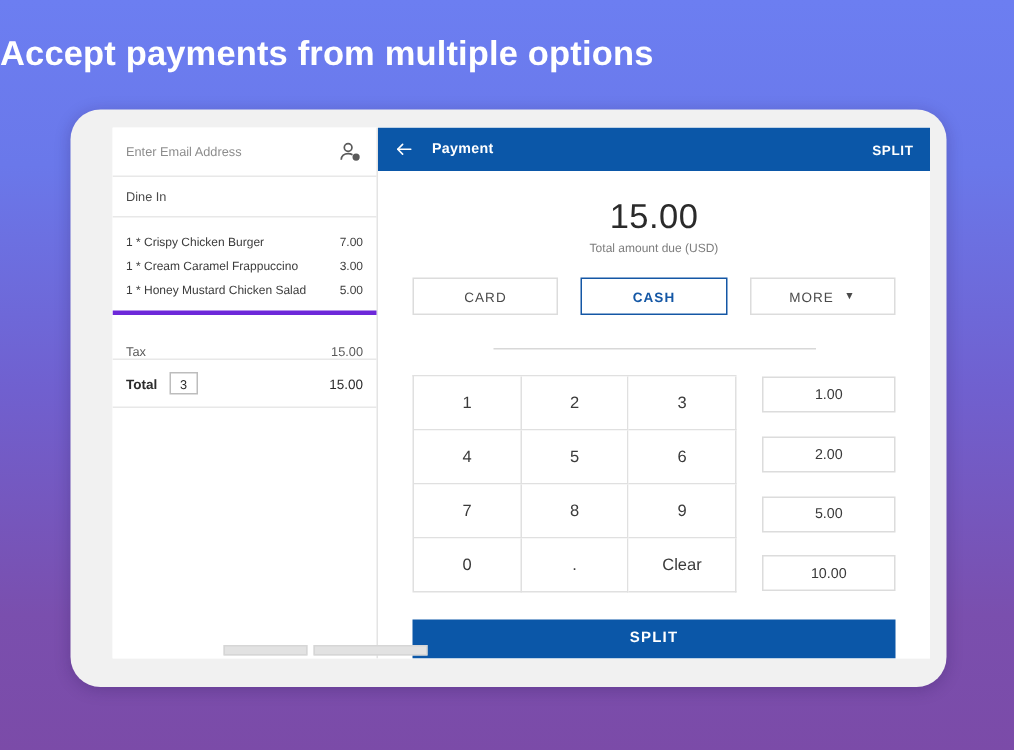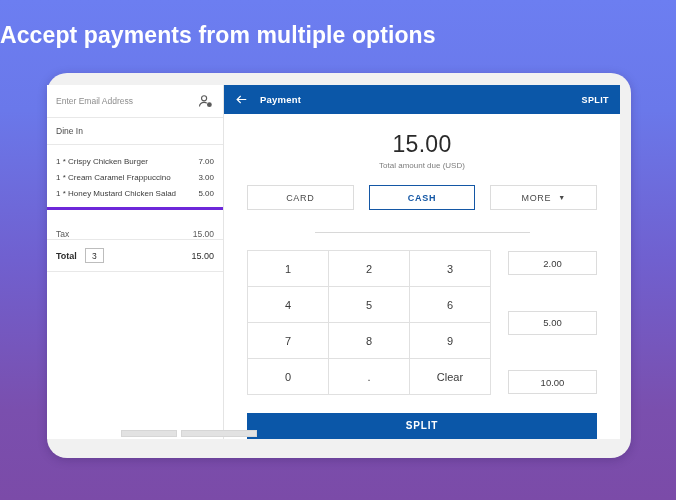--- a/index.html
+++ b/index.html
@@ -25,21 +25,21 @@
   }
 
   
   .tablet {
     position: absolute;
     left: 47px; top: 73px;
     width: 584px; height: 385px;
     background: #f1f1f1;
     border-radius: 20px;
     box-shadow: 0 2px 10px rgba(40,20,80,0.25);
-    padding: 12px 11px 19px 0;
+    padding: 12px 11px 19px 28px;
   }
   .tablet-inner {
     width: 100%; height: 100%;
     background: #ffffff;
     display: flex;
     overflow: hidden;
     position: relative;
   }
   .tablet-tabs {
     position: absolute;
@@ -310,20 +310,21 @@
           <div class="key">6</div>
           <div class="key">7</div>
           <div class="key">8</div>
           <div class="key">9</div>
           <div class="key">0</div>
           <div class="key">.</div>
           <div class="key">Clear</div>
         </div>
 
         <div class="quick-col">
+          <div class="quick-btn">1.00</div>
           <div class="quick-btn">2.00</div>
           <div class="quick-btn">5.00</div>
           <div class="quick-btn">10.00</div>
         </div>
       </div>
 
       <div class="charge-wrap">
         <div class="charge-btn">SPLIT</div>
       </div>
 

